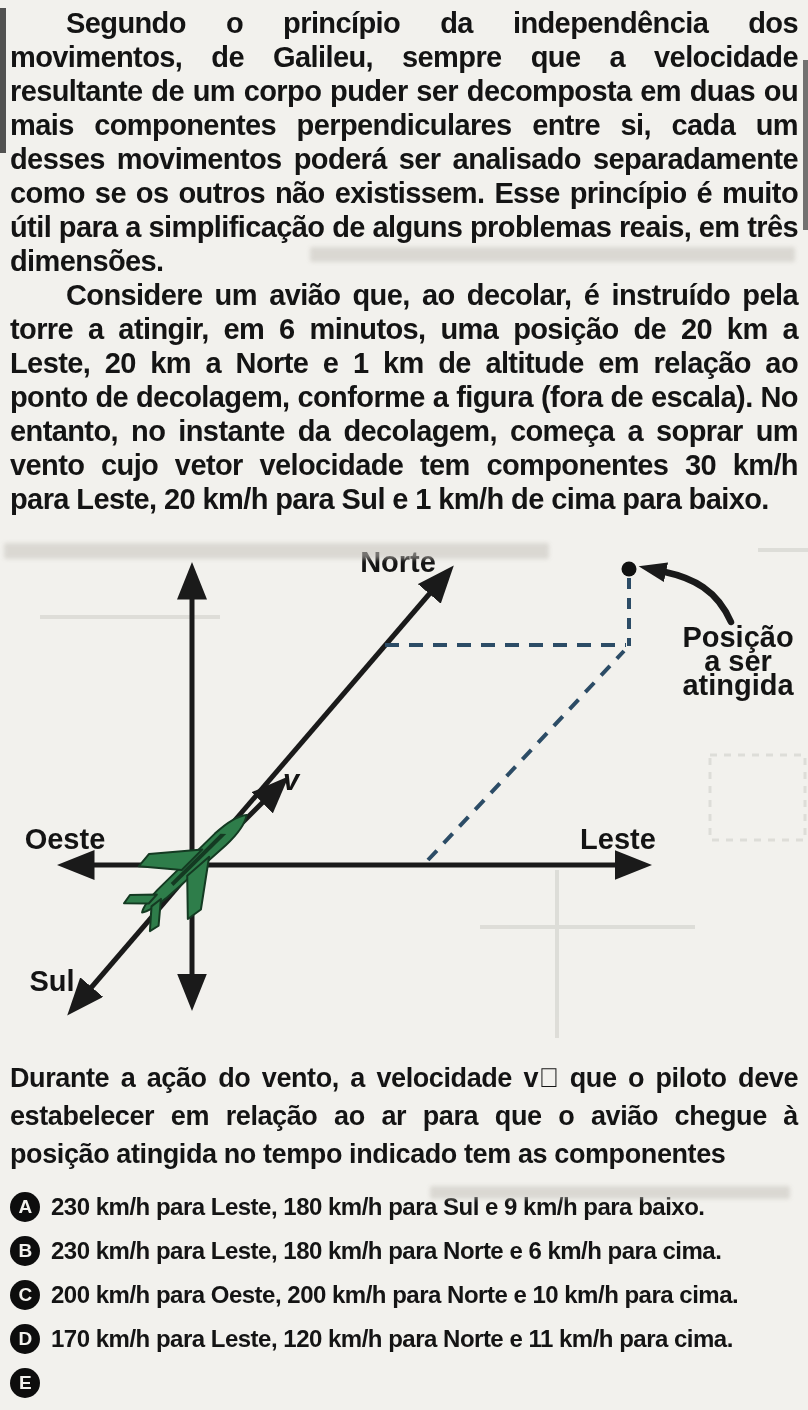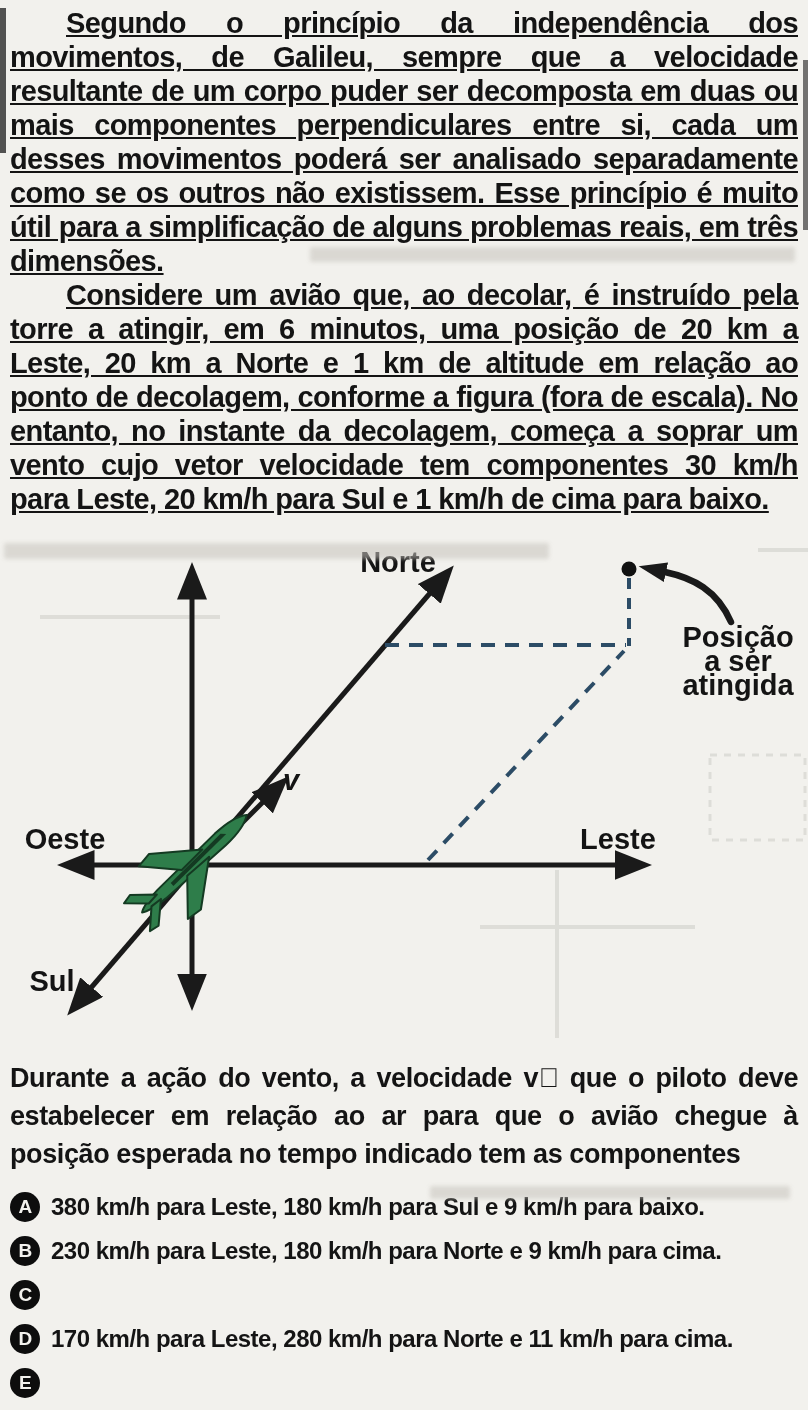--- a/index.html
+++ b/index.html
@@ -13,21 +13,21 @@
   }
   .page { padding: 6px 10px 0 10px; position: relative; }
   p.body-text {
     margin: 0;
     font-weight: 700;
     font-size: 29px;
     line-height: 34px;
     letter-spacing: -0.6px;
     text-align: justify;
   }
-  .indent { text-indent: 56px; text-decoration: underline; }
+  .indent { text-indent: 56px; }
   #p2 { }
   .figure { margin-top: 24px; position: relative; }
   svg text {
     font-family: "Liberation Sans", sans-serif;
     font-weight: 700;
     fill: #141414;
     font-size: 29px;
   }
   #p3 {
     font-size: 27px;
@@ -129,37 +129,38 @@
       <text x="608" y="309" text-anchor="middle">Leste</text>
       <text x="292" y="250" text-anchor="middle" font-style="italic" font-size="30">v⃗</text>
       <g>
         <text x="728" y="107" text-anchor="middle">Posição</text>
         <text x="728" y="131" text-anchor="middle">a ser</text>
         <text x="728" y="155" text-anchor="middle">atingida</text>
       </g>
     </svg>
   </div>
 
-  <p class="body-text" id="p3">Durante a ação do vento, a velocidade v⃗ que o piloto deve estabelecer em relação ao ar para que o avião chegue à posição esperada no tempo indicado tem as componentes</p>
+  <p class="body-text" id="p3">Durante a ação do vento, a velocidade v⃗ que o piloto deve estabelecer em relação ao ar para que o avião chegue à posição atingida no tempo indicado tem as componentes</p>
 
   <ul class="options">
     <li class="option">
       <span class="badge">A</span>
-      <span class="option-text">380 km/h para Leste, 180 km/h para Sul e 9 km/h para baixo.</span>
+      <span class="option-text">230 km/h para Leste, 180 km/h para Sul e 9 km/h para baixo.</span>
     </li>
     <li class="option">
       <span class="badge">B</span>
-      <span class="option-text">230 km/h para Leste, 180 km/h para Norte e 9 km/h para cima.</span>
+      <span class="option-text">230 km/h para Leste, 180 km/h para Norte e 6 km/h para cima.</span>
     </li>
     <li class="option">
       <span class="badge">C</span>
+      <span class="option-text">200 km/h para Oeste, 200 km/h para Norte e 10 km/h para cima.</span>
     </li>
     <li class="option">
       <span class="badge">D</span>
-      <span class="option-text">170 km/h para Leste, 280 km/h para Norte e 11 km/h para cima.</span>
+      <span class="option-text">170 km/h para Leste, 120 km/h para Norte e 11 km/h para cima.</span>
     </li>
     <li class="option">
       <span class="badge">E</span>
     </li>
   </ul>
 </div>
 
 <div class="ghost" style="left:310px; top:247px; width:485px; height:15px"></div>
 <div class="ghost" style="left:4px; top:543px; width:545px; height:16px"></div>
 <div class="ghost" style="left:430px; top:1186px; width:360px; height:13px"></div>

